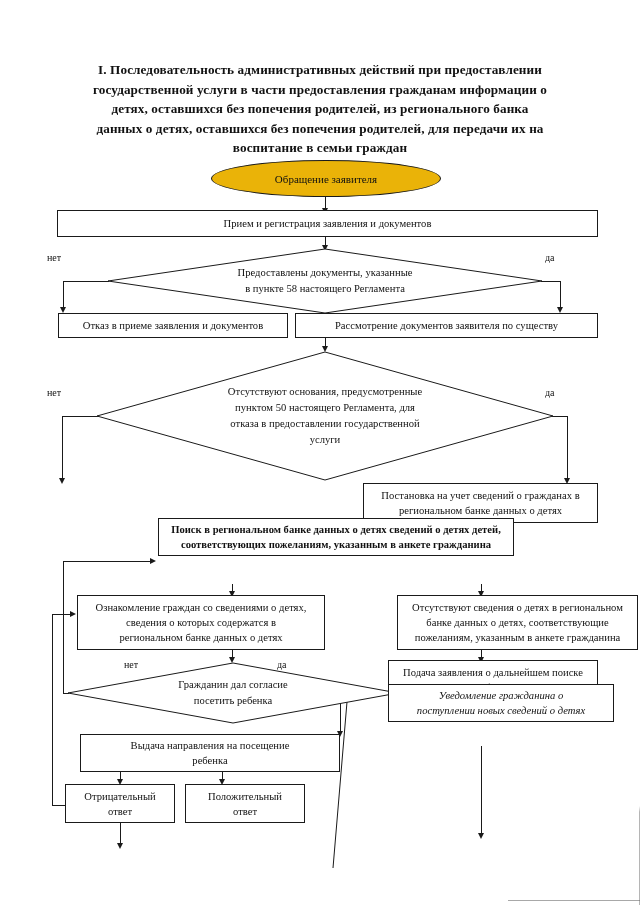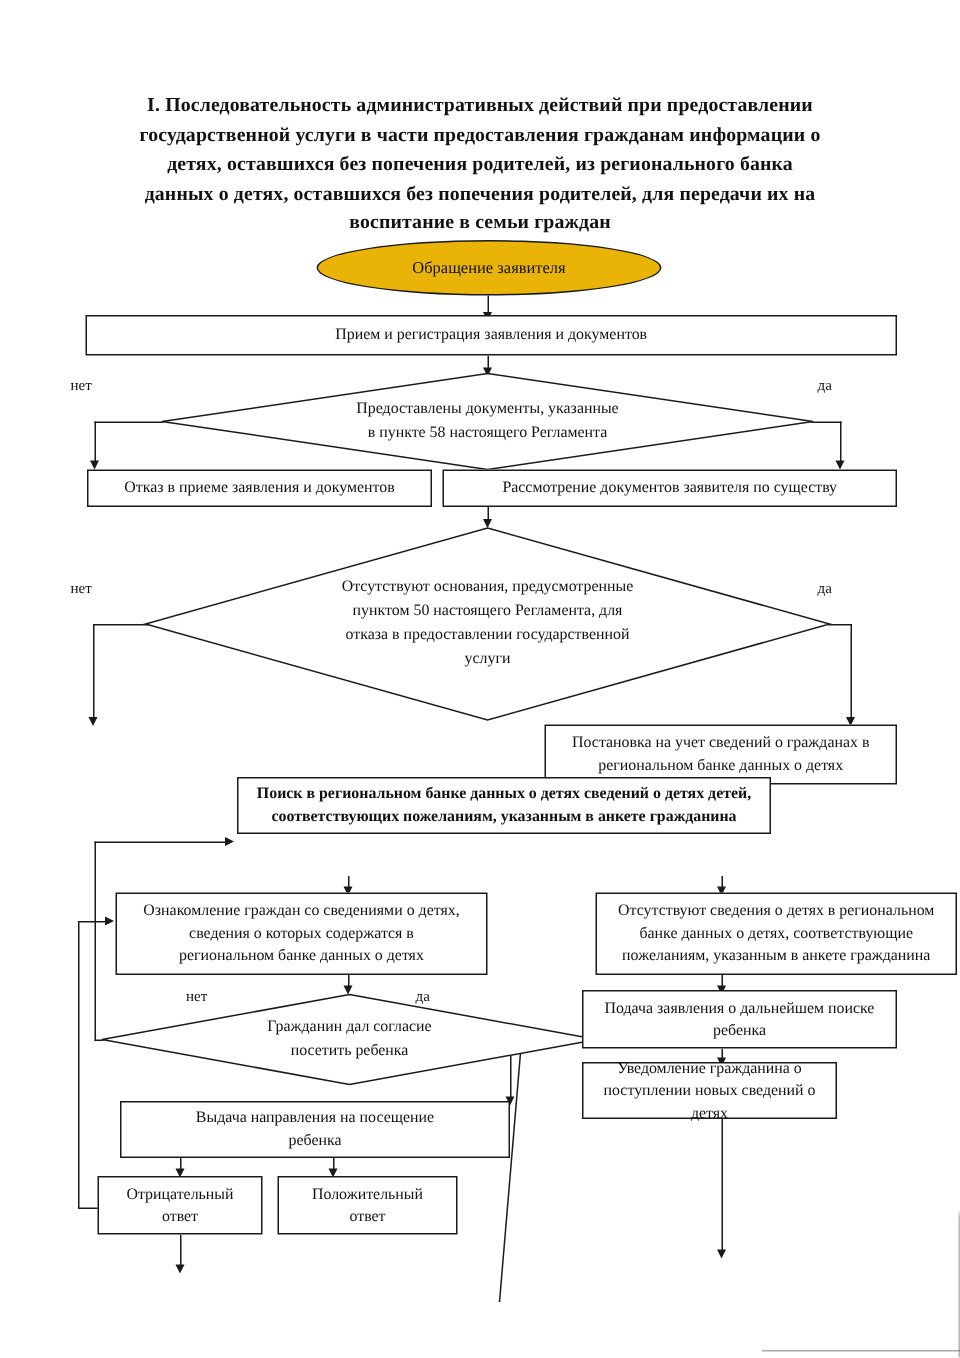--- a/index.html
+++ b/index.html
@@ -297,21 +297,21 @@
   <div class="box" style="left:388px; top:660px; width:210px; height:39px;">
     <span>
       <div>Подача заявления о дальнейшем поиске</div>
       <div>ребенка</div>
     </span>
   </div>
 
   <div class="ln v" style="left:481px; top:699px; height:9px;"></div>
   <div class="arrow-d" style="left:478px; top:705px;"></div>
 
-  <div class="box" style="left:388px; top:708px; width:170px; height:38px;">
+  <div class="box" style="left:388px; top:684px; width:226px; height:38px;font-style:italic;">
     <span>
       <div>Уведомление гражданина о</div>
       <div>поступлении новых сведений о детях</div>
     </span>
   </div>
 
   <div class="ln v" style="left:481px; top:746px; height:90px;"></div>
   <div class="arrow-d" style="left:478px; top:833px;"></div>
 
   <svg class="slant" style="left:330px; top:690px;" width="50" height="180">

